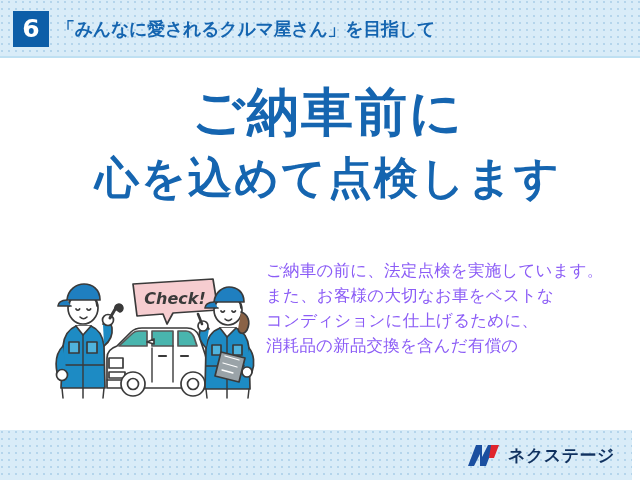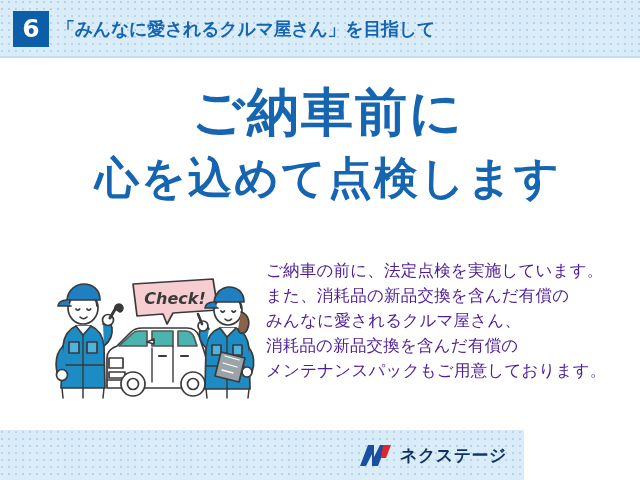--- a/index.html
+++ b/index.html
@@ -104,42 +104,42 @@
   .illustration svg {
     display: block;
   }
 
   
   .body-copy {
     position: absolute;
     left: 266px;
     top: 258px;
     width: 364px;
-    color: #4c1d95;
+    color: #8b5cf6;
   }
   .body-copy p {
     margin: 0;
     font-size: 16.5px;
     line-height: 25px;
     letter-spacing: 0.2px;
     white-space: nowrap;
     font-family: "DejaVu Sans", sans-serif;
   }
   .body-copy p.note {
     font-size: 14px;
     line-height: 22px;
     margin-top: 4px;
   }
 
   
   .footer-band {
     position: absolute;
     left: 0;
     bottom: 0;
-    width: 524px;
+    width: 632px;
     height: 50px;
     background-color: #d9ecf8;
     background-image:
       radial-gradient(circle at 2px 2px, rgba(150,195,225,0.55) 1.1px, rgba(150,195,225,0) 1.2px);
     background-size: 7px 7px;
     display: flex;
     align-items: center;
     justify-content: flex-end;
   }
   .brand {
@@ -295,24 +295,23 @@
           <path d="M151 127 L152 136 M194 127 L193 136" stroke-width="1.5"></path>
         </g>
       </g>
 
       <text x="120" y="42" text-anchor="middle" font-family="DejaVu Sans, sans-serif" font-size="16" font-style="italic" font-weight="bold" fill="#3a3a3a">Check!</text>
     </svg>
   </div>
 
   <div class="body-copy">
     <p>ご納車の前に、法定点検を実施しています。</p>
-    <p>また、消耗品の新品交換を含んだ有償の</p>
-    <p>みんなに愛されるクルマ屋さん、</p>
+    <p>また、お客様の大切なお車をベストな</p>
+    <p>コンディションに仕上げるために、</p>
     <p>消耗品の新品交換を含んだ有償の</p>
-    <p>メンテナンスパックもご用意しております。</p>
   </div>
 
   <div class="footer-band">
     <div class="brand">
       <svg class="brand-mark" width="34" height="23" viewBox="0 0 34 23" xmlns="http://www.w3.org/2000/svg">
         <path d="M1 22 L9 1 L15 1 L15 13 L21 1 L27 1 L19 22 L13 22 L13 10 L7 22 Z" fill="#1a4fa0"></path>
         <path d="M24 1 L32 1 L27 14 L22 14 Z" fill="#e0242c"></path>
       </svg>
       <span class="brand-name">ネクステージ</span>
     </div>

